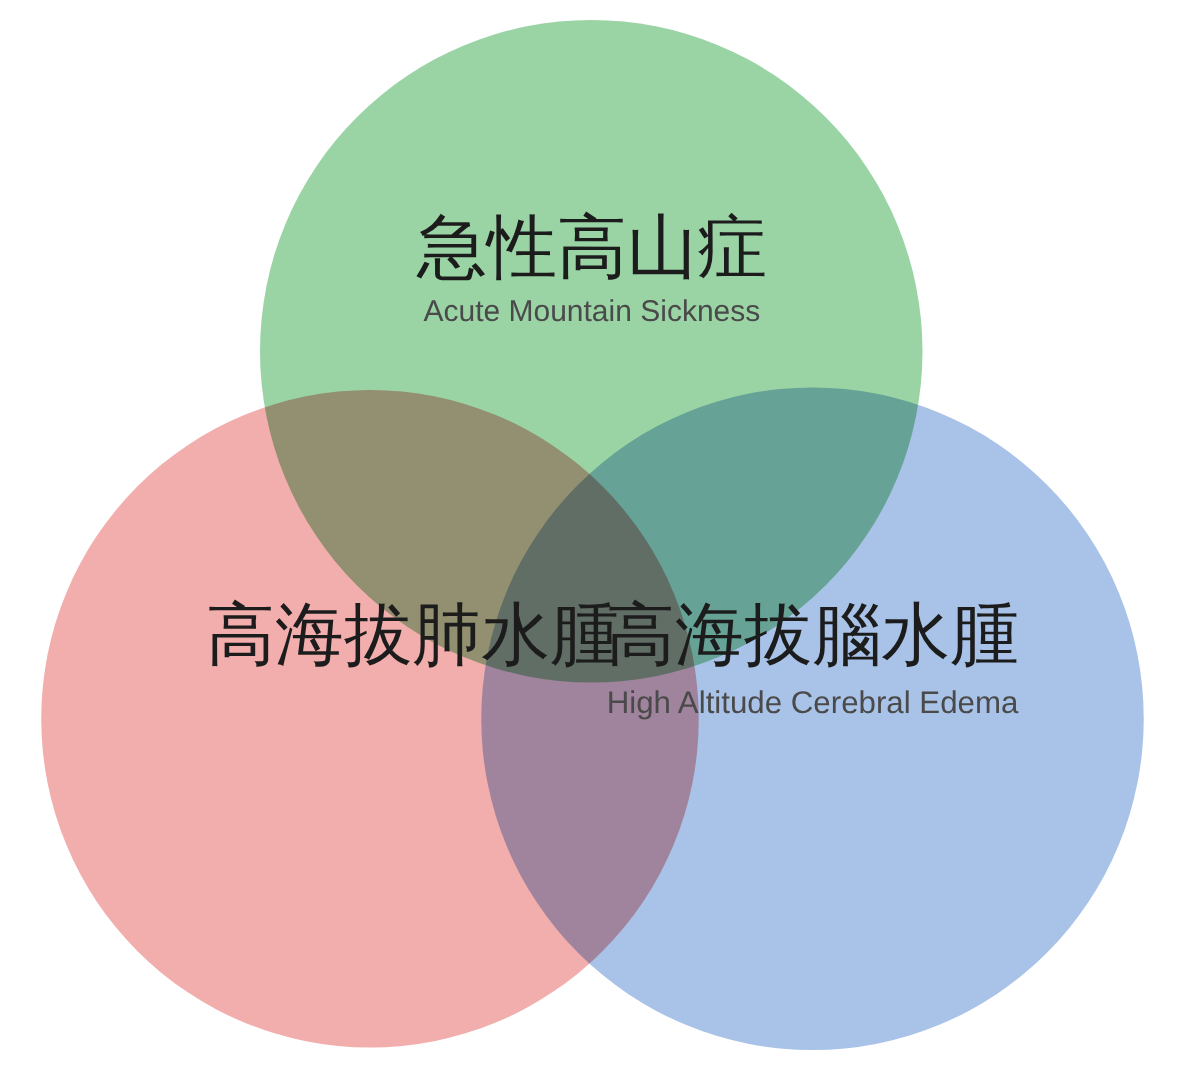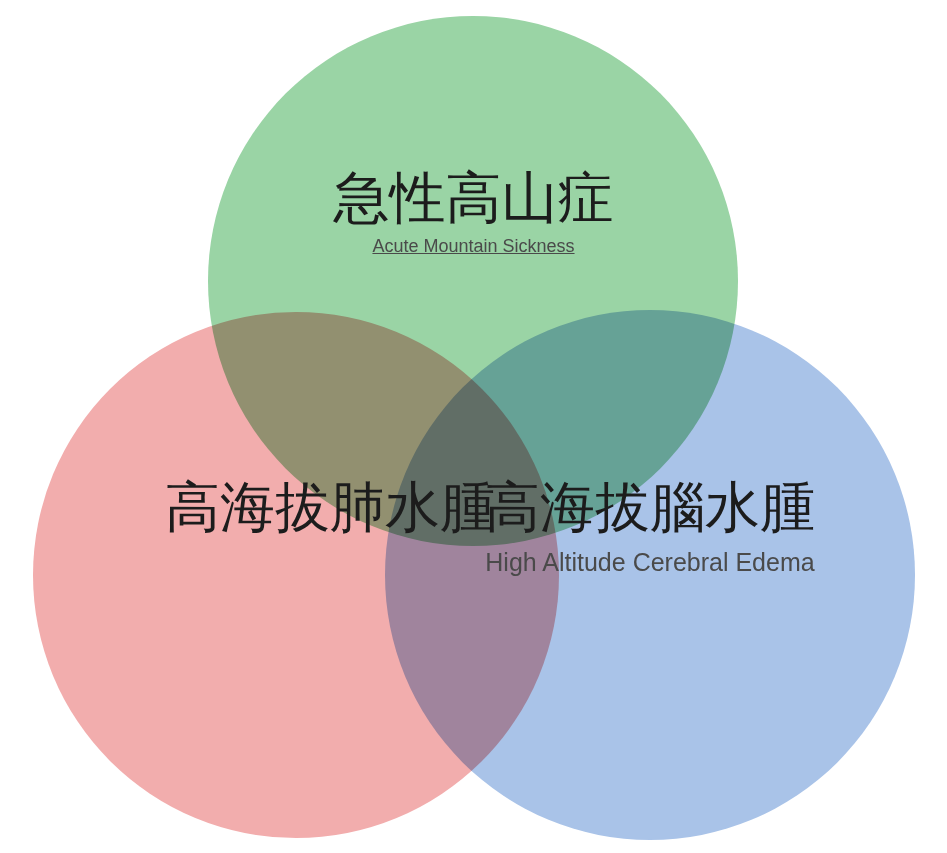--- a/index.html
+++ b/index.html
@@ -80,21 +80,21 @@
     margin-top: 7px;
     font-weight: 400;
   }
 
   #label-ams {
     left: 0;
     top: 168px;
     width: 947px;
   }
   #label-ams .label-zh { font-size: 56px; }
-  #label-ams .label-en { font-size: 18px; margin-top: 8px; text-decoration: underline; }
+  #label-ams .label-en { font-size: 24px; margin-top: 8px; }
 
   #label-hape {
     left: 19px;
     top: 478px;
     width: 622px;
   }
   #label-hape .label-zh { font-size: 55px; }
   #label-hape .label-en { font-size: 25px; margin-top: 10px; }
 
   #label-hace {

